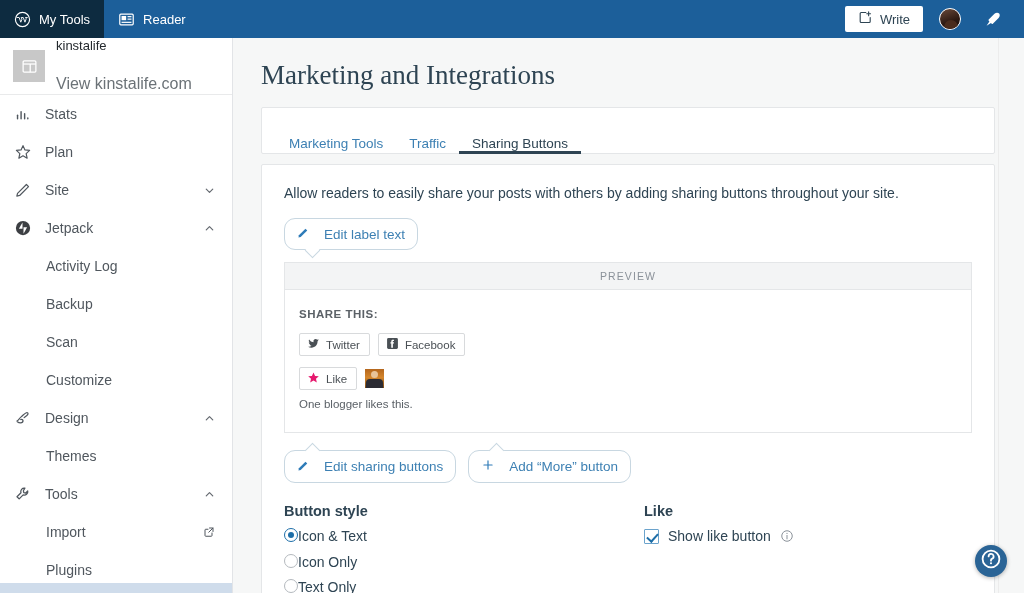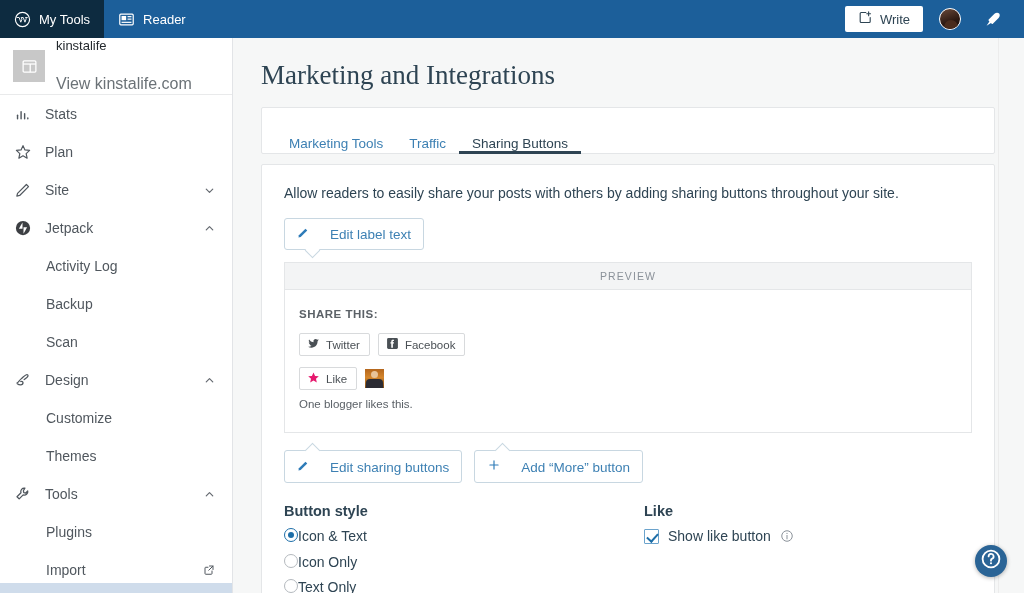--- a/index.html
+++ b/index.html
@@ -124,22 +124,22 @@
   .tab.active { color: #2e4453; border-bottom-color: #2e4453; font-weight: 400; }
 
   #content-card { margin-top: 10px; padding: 0 0 14px 0; }
   #desc {
     font-size: 14px; color: #2e4453; line-height: 1.5;
     padding: 18px 22px 0 22px;
   }
 
   
   .callout {
-    position: relative; display: inline-flex; align-items: flex-end; gap: 20px;
-    background: #fff; border: 1px solid #c8d7e1; border-radius: 3px;
+    position: relative; display: inline-flex; align-items: center; gap: 14px;
+    background: #fff; border: 1px solid #c8d7e1; border-radius: 11px;
     color: #3d80b3; font-size: 13.5px; padding: 7px 12px;
     cursor: pointer; font-family: "Liberation Sans", sans-serif;
   }
   .callout .tip, .callout .tip-i {
     content: ""; position: absolute; width: 11px; height: 11px;
     background: #fff; transform: rotate(45deg);
   }
   .callout.down .tip { bottom: -6.5px; left: 22px; border-right: 1px solid #c8d7e1; border-bottom: 1px solid #c8d7e1; }
   .callout.up .tip { top: -6.5px; left: 22px; border-left: 1px solid #c8d7e1; border-top: 1px solid #c8d7e1; }
 
@@ -348,68 +348,68 @@
   <div class="nav-row sub">
     <span class="n-label">Activity Log</span>
   </div>
   <div class="nav-row sub">
     <span class="n-label">Backup</span>
   </div>
   <div class="nav-row sub">
     <span class="n-label">Scan</span>
   </div>
 
+  <div class="nav-row sub">
+    <span class="n-label">Customize</span>
+  </div>
+
   <div class="nav-row">
     <span class="n-icon">
       <svg width="18" height="18" viewBox="0 0 24 24" fill="none" stroke="#50575e" stroke-width="1.7" stroke-linecap="round" stroke-linejoin="round">
         <path d="M4 16c2-1 3-3.5 5.5-5.5C12 8.5 14 6 16.5 5c1.5-.6 2.6.4 2 1.9-.7 1.7-3 3-5 4.6"></path>
         <path d="M9 14c1.5-.6 3 .3 3 1.8 0 1.6-1.5 2.7-3.2 2.7-1.8 0-3.3-.6-4.3-1.4"></path>
       </svg>
     </span>
     <span class="n-label">Design</span>
     <span class="chev">
       <svg width="13" height="13" viewBox="0 0 24 24" fill="none" stroke="#646970" stroke-width="2.2" stroke-linecap="round" stroke-linejoin="round">
           <polyline points="6,14.5 12,8.5 18,14.5"></polyline>
         </svg>
     </span>
   </div>
-
-  <div class="nav-row sub">
-    <span class="n-label">Customize</span>
-  </div>
   <div class="nav-row sub">
     <span class="n-label">Themes</span>
   </div>
 
   <div class="nav-row">
     <span class="n-icon">
       <svg width="18" height="18" viewBox="0 0 24 24" fill="none" stroke="#50575e" stroke-width="1.7" stroke-linecap="round" stroke-linejoin="round">
         <path d="M14.5 4.2a4.6 4.6 0 0 0-5.2 6.1L4 15.6 6.9 18.5l5.3-5.3a4.6 4.6 0 0 0 6.1-5.2l-2.7 2.7-2.6-.5-.5-2.6z"></path>
       </svg>
     </span>
     <span class="n-label">Tools</span>
     <span class="chev">
       <svg width="13" height="13" viewBox="0 0 24 24" fill="none" stroke="#646970" stroke-width="2.2" stroke-linecap="round" stroke-linejoin="round">
           <polyline points="6,14.5 12,8.5 18,14.5"></polyline>
         </svg>
     </span>
   </div>
 
-  <div class="nav-row sub">
-    <span class="n-label">Plugins</span>
-  </div>
   <div class="nav-row sub">
     <span class="n-label">Import</span>
     <span class="ext">
       <svg width="12" height="12" viewBox="0 0 24 24" fill="none" stroke="#50575e" stroke-width="2" stroke-linecap="round" stroke-linejoin="round">
         <path d="M13 4h7v7"></path>
           <path d="M20 4l-8.5 8.5"></path>
           <path d="M18 14v5a1.5 1.5 0 0 1-1.5 1.5h-11A1.5 1.5 0 0 1 4 19V8a1.5 1.5 0 0 1 1.5-1.5H10"></path>
       </svg>
     </span>
+  </div>
+  <div class="nav-row sub">
+    <span class="n-label">Plugins</span>
   </div>
   <div class="nav-row sub">
     
     
   </div>
 
   <div id="sidebar-bottom-band"></div>
 </div>
 
 <div id="main">

